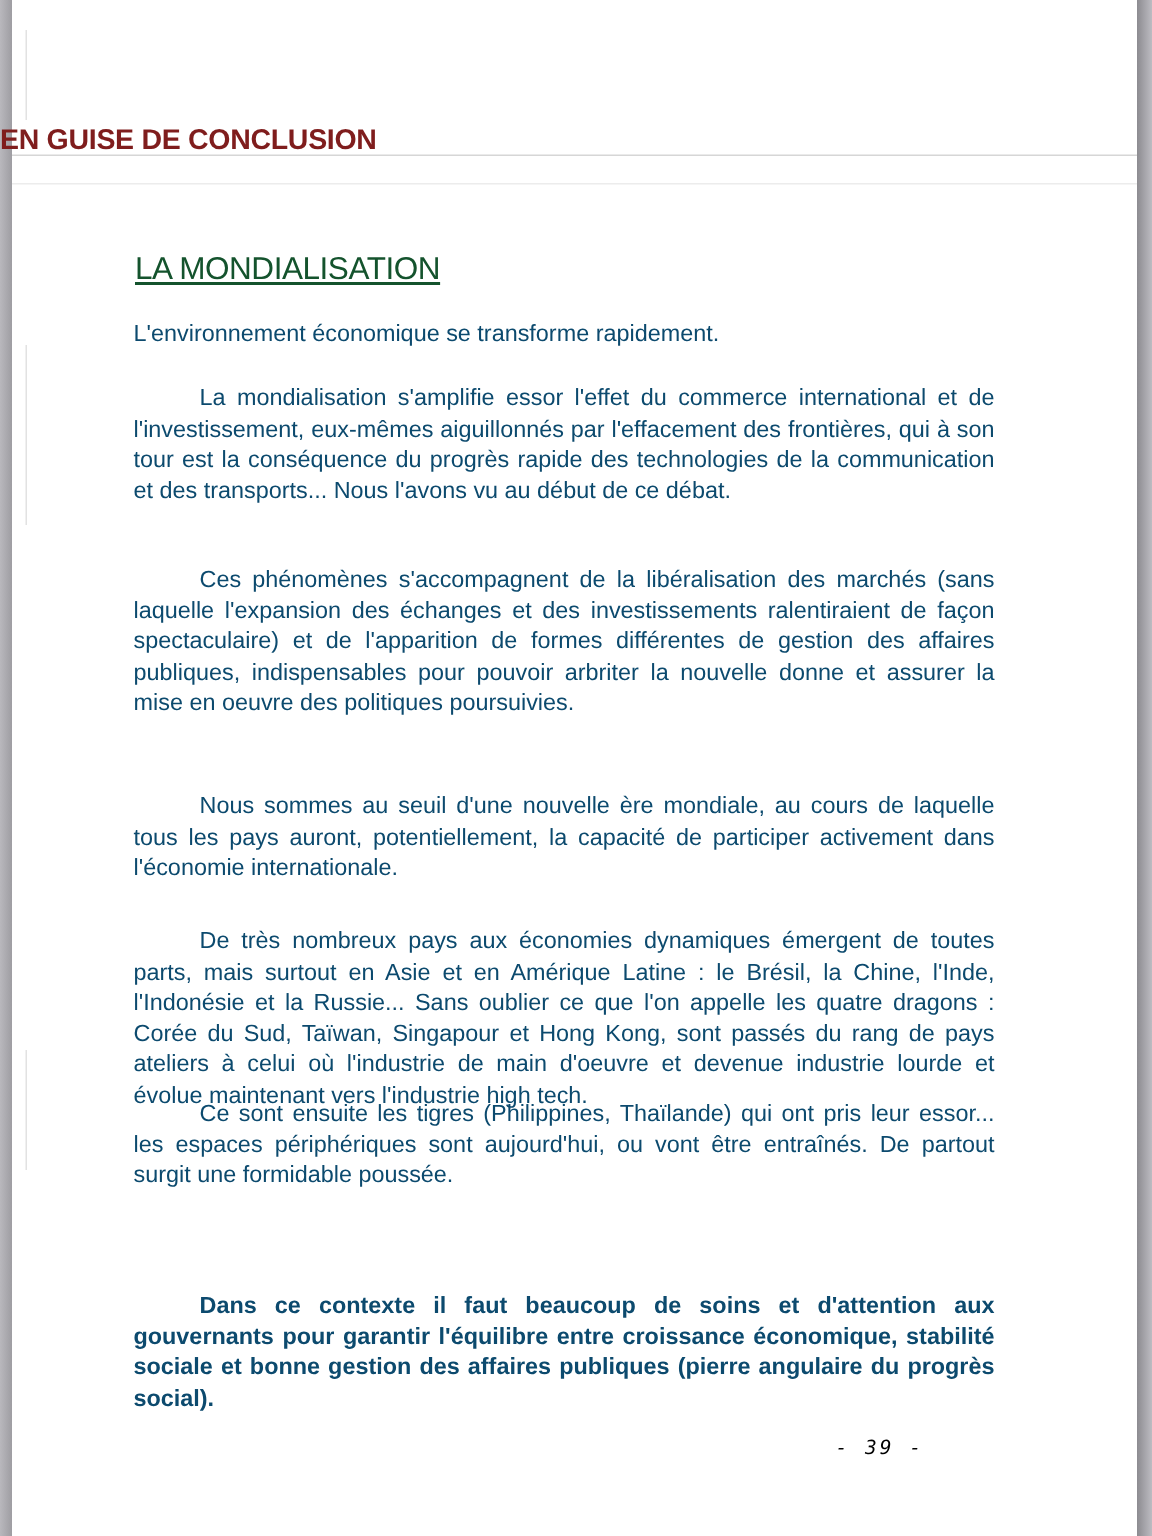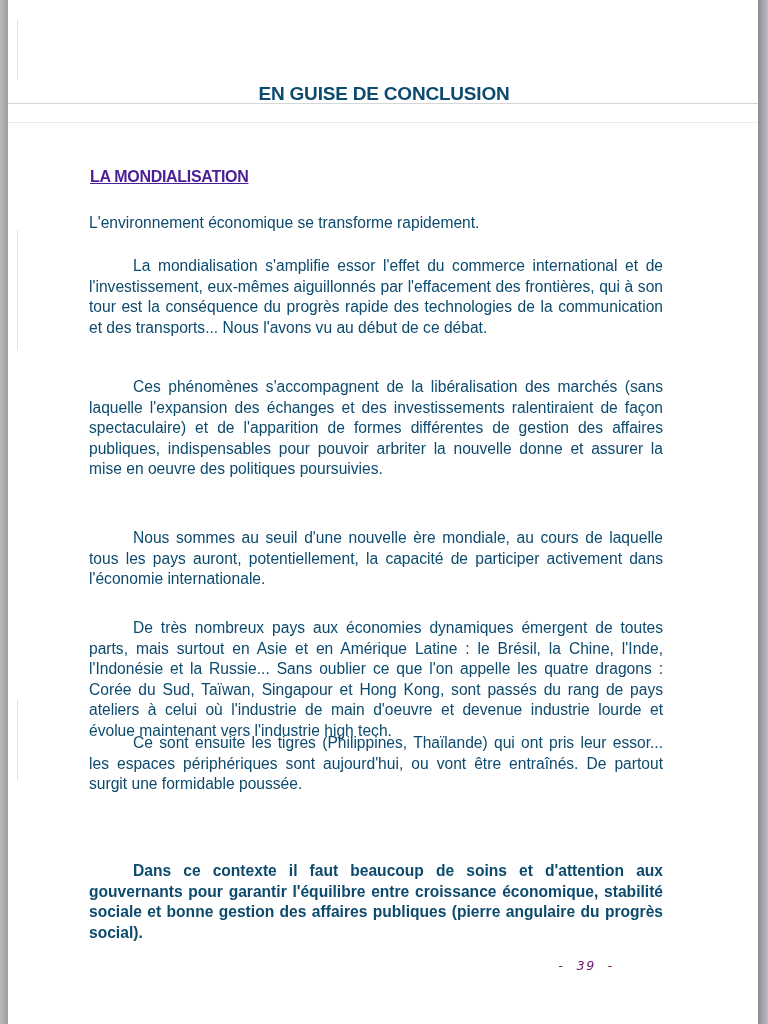--- a/index.html
+++ b/index.html
@@ -19,38 +19,38 @@
     }
     .edge-left {
       position: absolute; left: 0; top: 0; width: 8px; height: 1024px;
       background: linear-gradient(to right, #b9b8bd, #9e9da2);
     }
     .hline1 { position: absolute; left: 8px; width: 750px; top: 103px; height: 1px; background: #d6d6d6; }
     .hline2 { position: absolute; left: 8px; width: 750px; top: 122px; height: 1px; background: #ececec; }
     .vtick { position: absolute; left: 17px; width: 1px; background: #e2e2e2; }
     .title {
       position: absolute; left: 0; width: 768px; top: 83px;
-      text-align: center; font-weight: bold; font-size: 19px; color: #0c4a6e;
+      text-align: left; font-weight: bold; font-size: 19px; color: #7f1d1d;
       letter-spacing: -0.2px;
     }
     .section {
       position: absolute; left: 90px; top: 168px;
-      font-weight: bold; font-size: 16px; color: #4c1d95; text-decoration: underline;
+      font-weight: normal; font-size: 21px; color: #14532d; text-decoration: underline;
       letter-spacing: -0.3px;
     }
     .para {
       position: absolute; left: 89px; width: 574px;
       font-size: 15.6px; line-height: 20.6px; color: #0c4a6e;
       text-align: justify; text-align-last: left;
     }
     .indent { text-indent: 44px; }
     .bold { font-weight: bold; }
     .pagenum {
       position: absolute; left: 557px; top: 958px;
-      font-family: "DejaVu Sans Mono", monospace; font-style: italic; font-size: 13px; color: #701a75;
+      font-family: "DejaVu Sans Mono", monospace; font-style: italic; font-size: 13px; color: #000000;
       letter-spacing: 2px;
     }
   </style>
 </head>
 <body>
 
 <div class="edge-left"></div>
 <div class="page"></div>
 <div class="edge-right"></div>
 <div class="hline1"></div>

